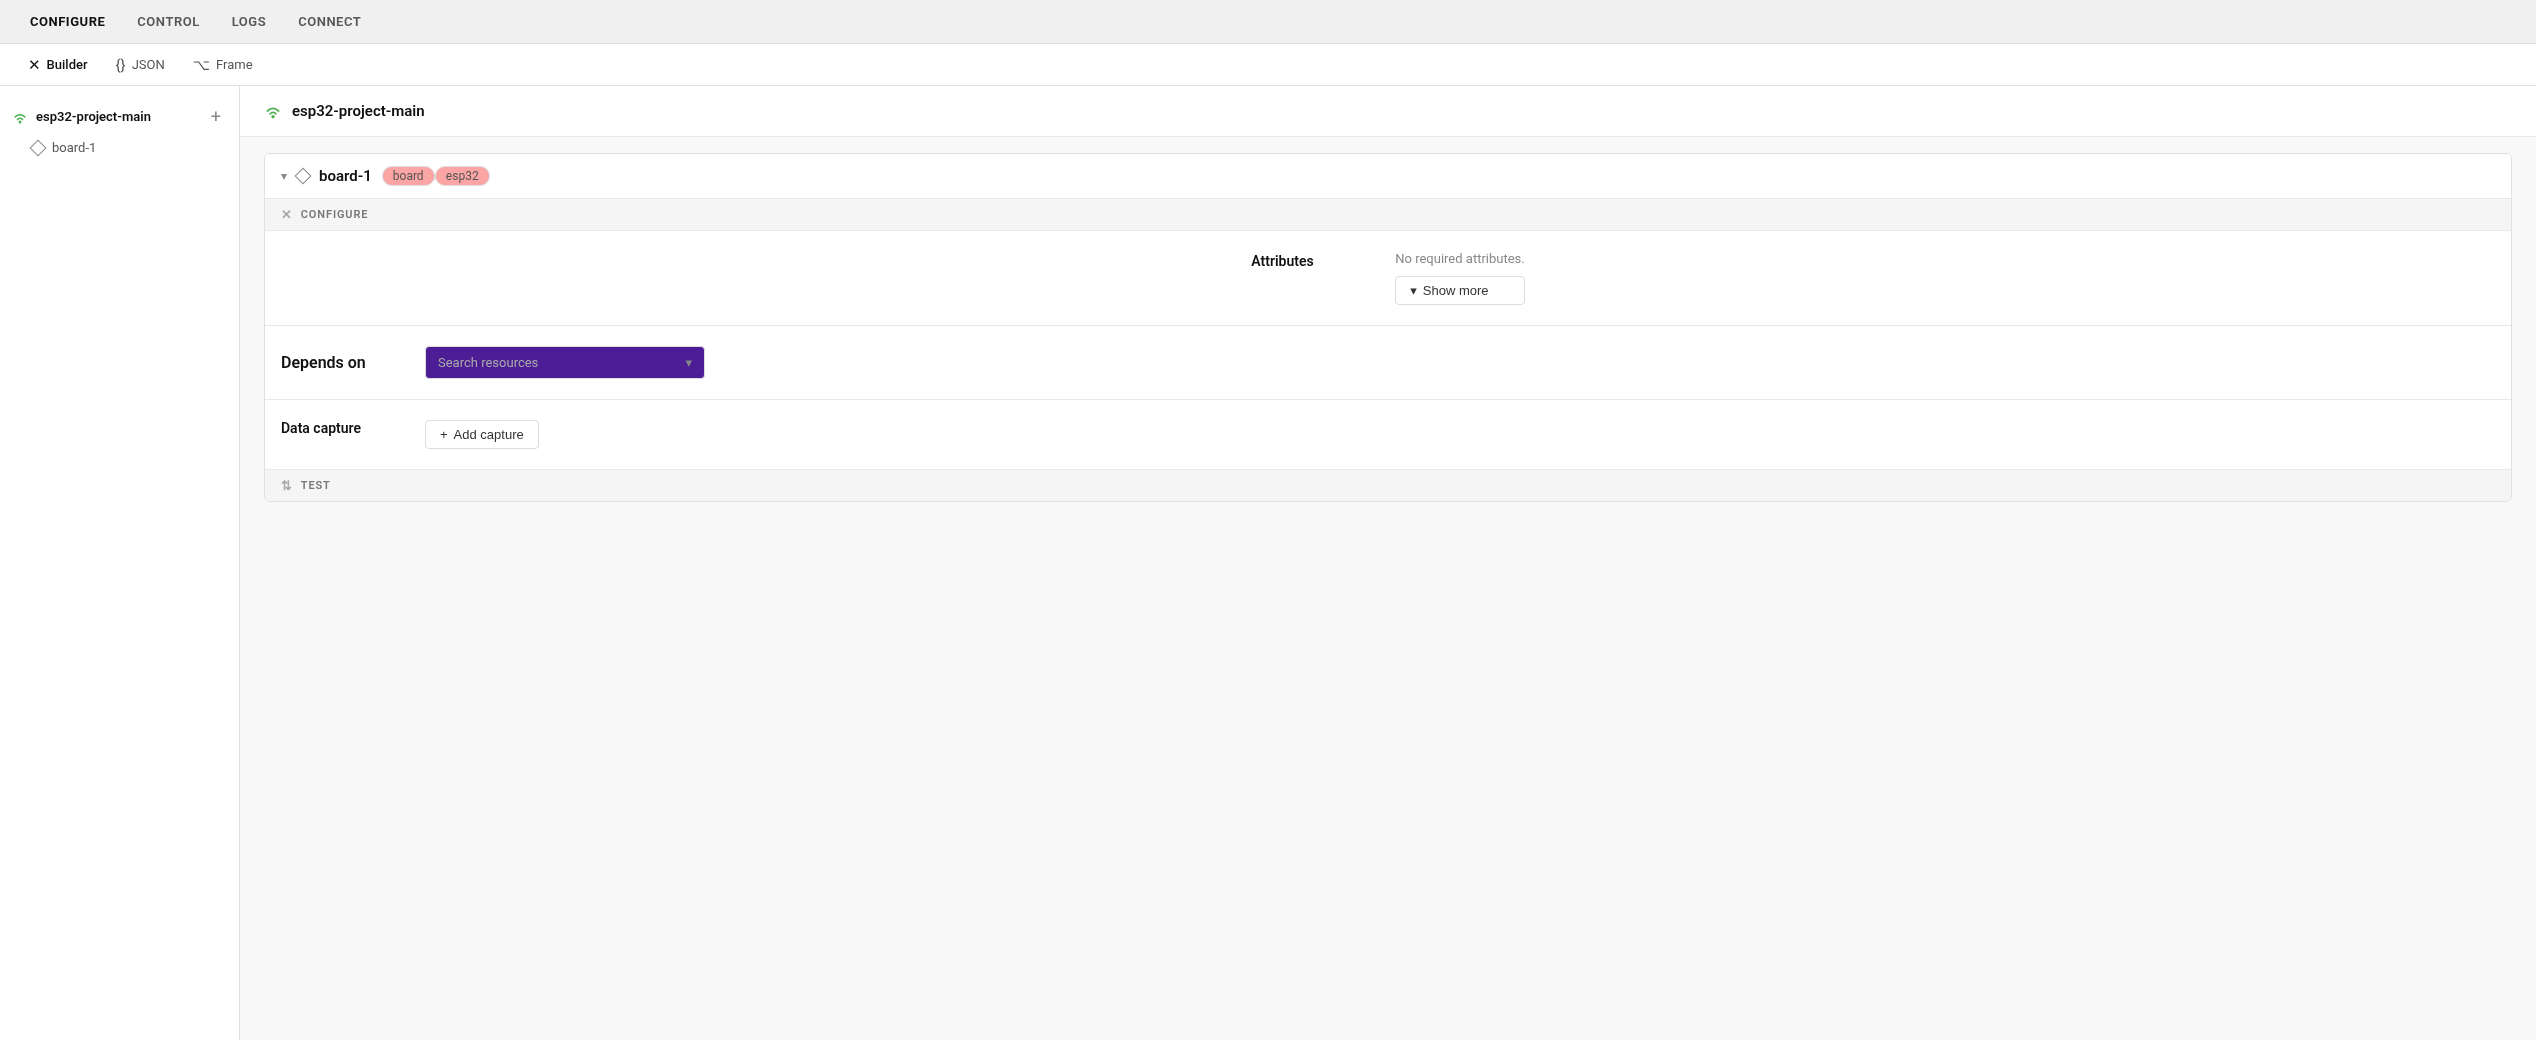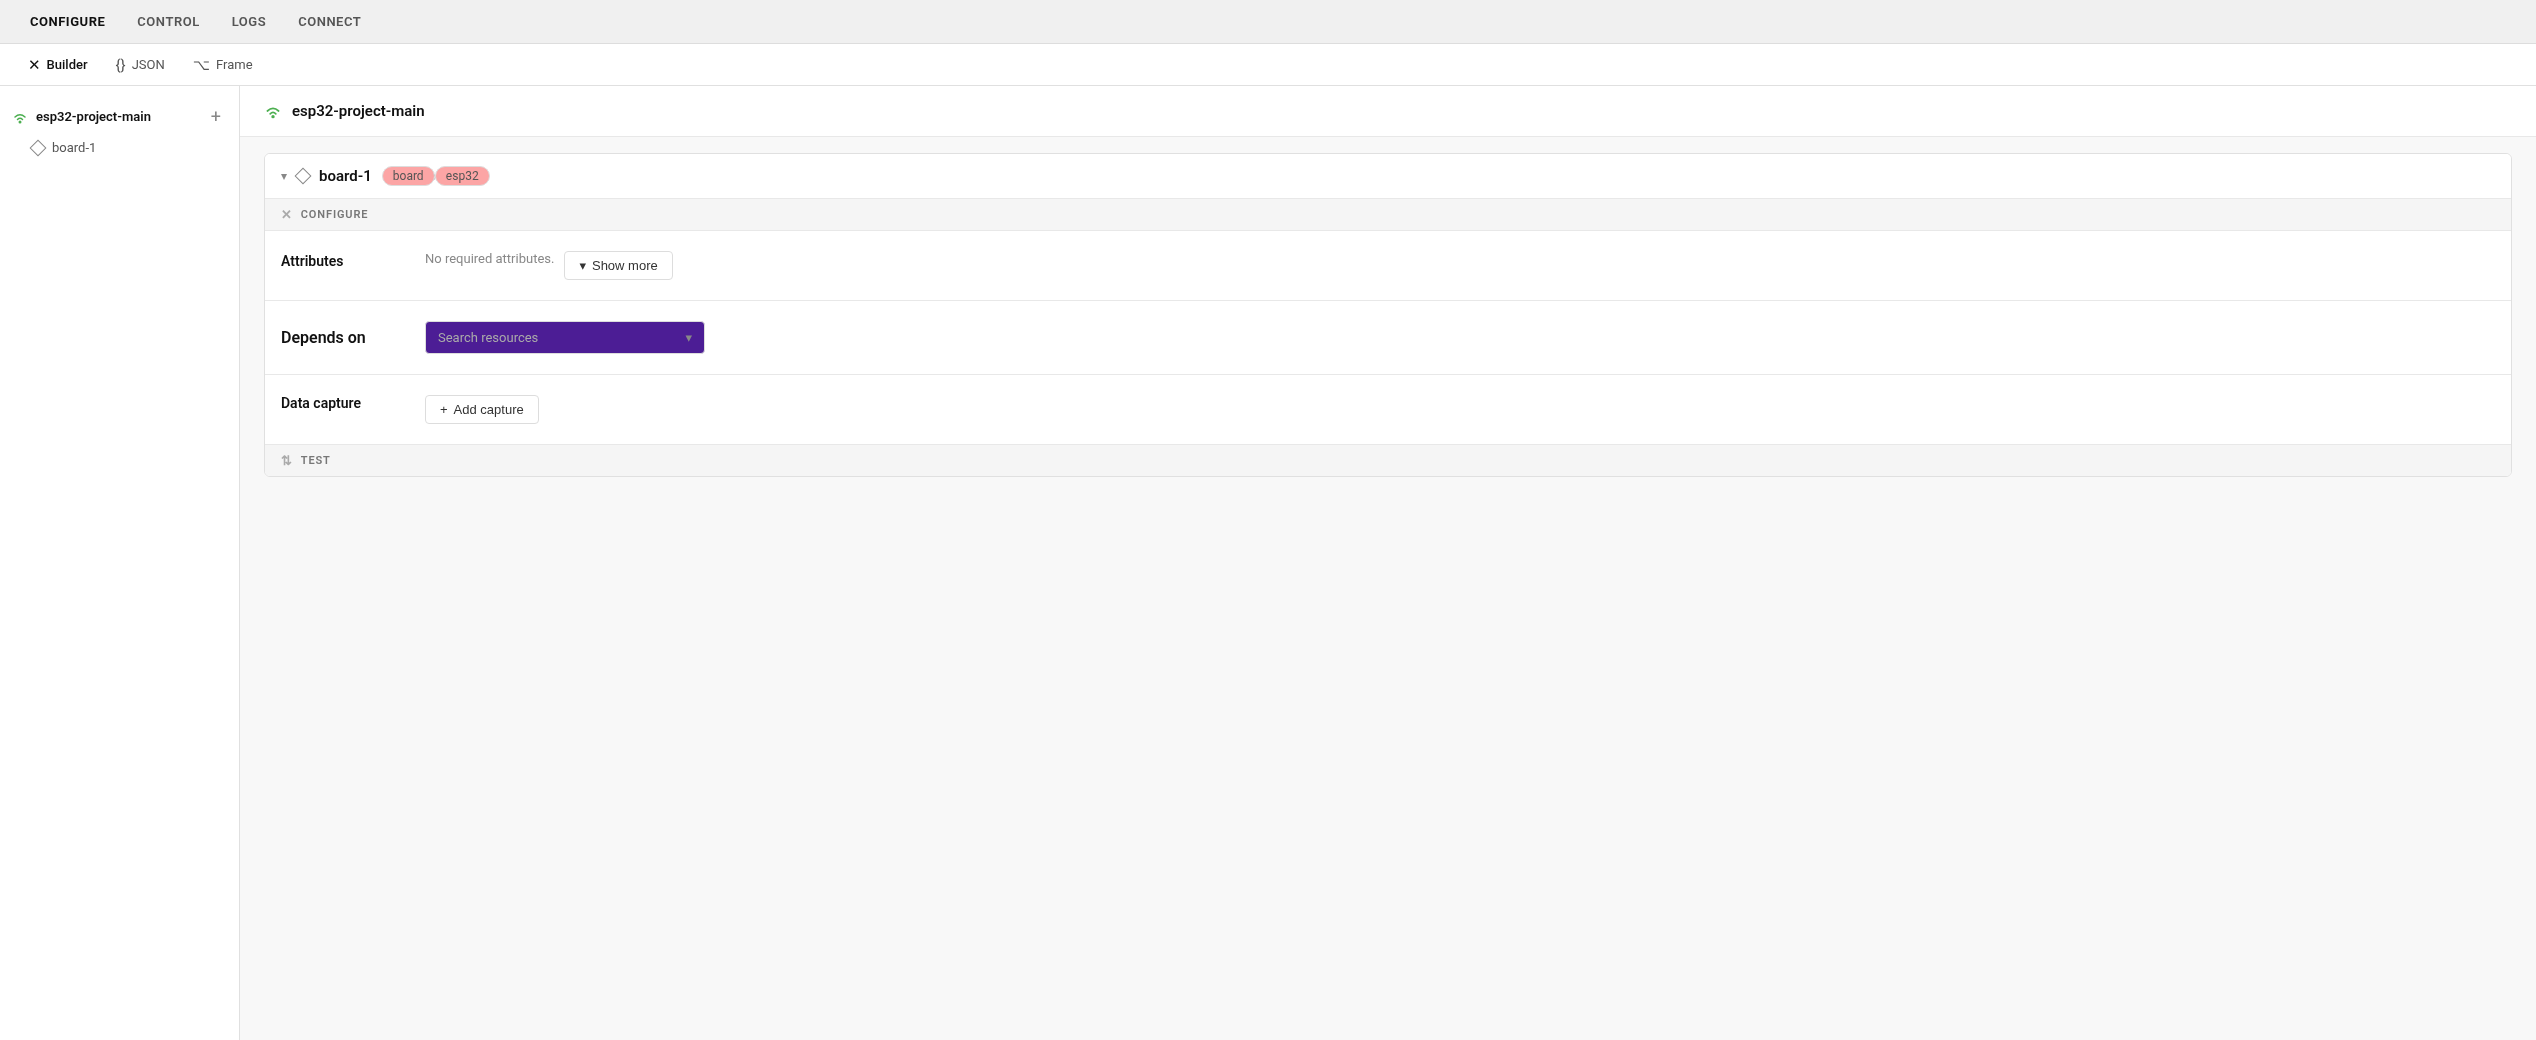--- a/index.html
+++ b/index.html
@@ -202,31 +202,32 @@
 
     
     .attributes-section {
       padding: 20px 16px;
       border-bottom: 1px solid #e8e8e8;
     }
     .attributes-row {
       display: flex;
       align-items: flex-start;
       gap: 24px;
+      justify-content: center;
     }
     .attr-label {
       font-size: 14px;
       font-weight: 600;
       color: #111;
       min-width: 120px;
       padding-top: 2px;
     }
     .attr-content {
       display: flex;
-      flex-direction: row;
+      flex-direction: column;
       gap: 10px;
     }
     .attr-no-required {
       font-size: 13px;
       color: #888;
     }
     .show-more-btn {
       display: inline-flex;
       align-items: center;
       gap: 6px;

